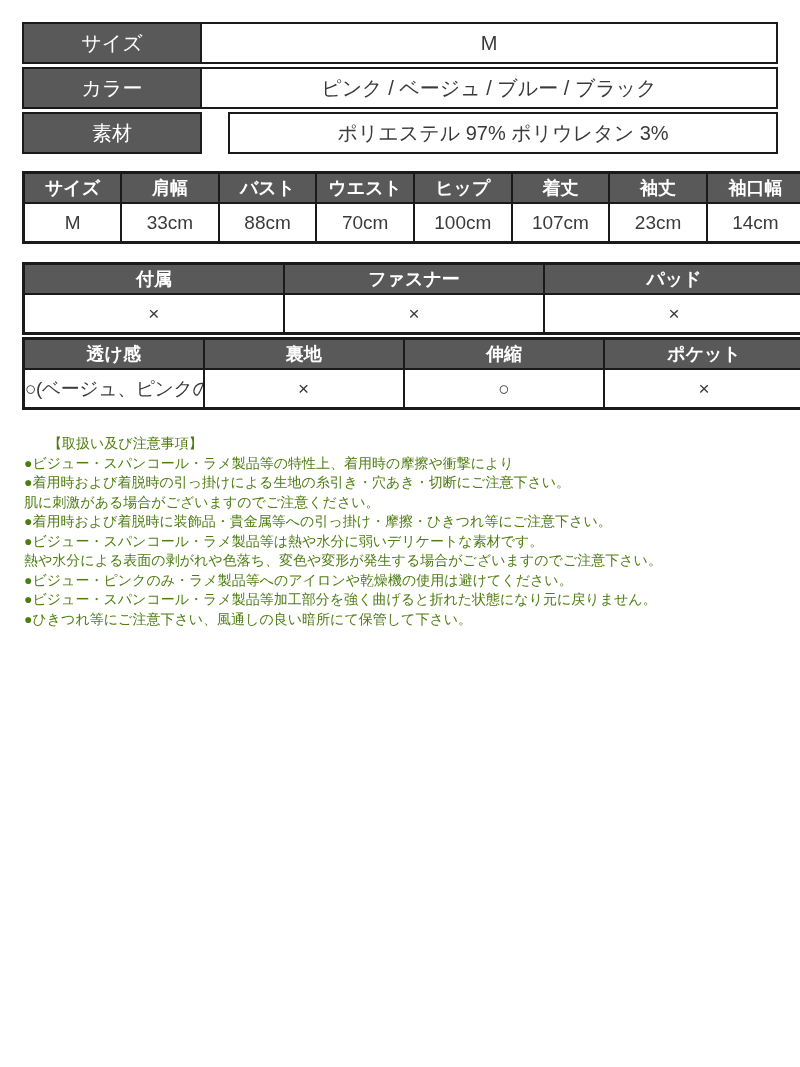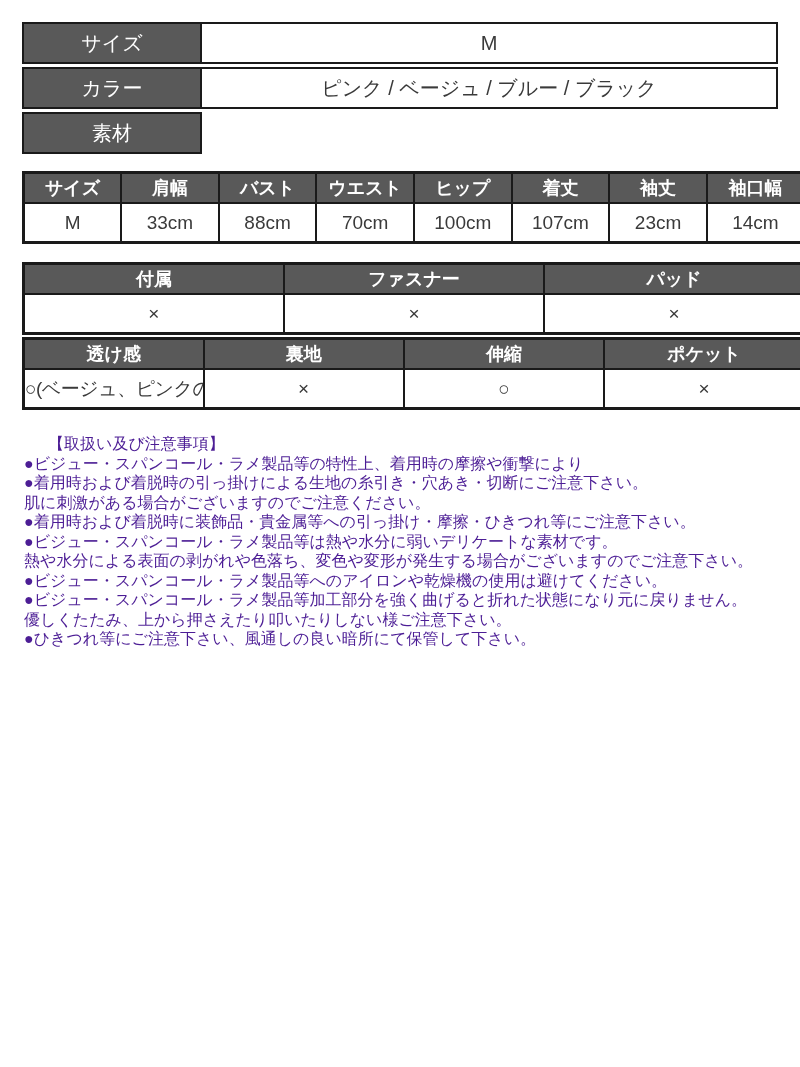--- a/index.html
+++ b/index.html
@@ -80,22 +80,22 @@
   .size-table { margin-bottom: 18px; }
   .feature-table-top { }
   .feature-table-bottom { margin-top: 2px; margin-bottom: 24px; }
   .feature-table-bottom col.first { width: 180px; }
   td.small-note { font-size: 13px; letter-spacing: -0.5px; }
   td.big-circle { font-size: 27px; font-weight: 300; }
   td.cross { font-size: 21px; }
 
   
   .notes {
-    color: #4c1d95;
-    font-size: 16px;
+    color: #4d7c0f;
+    font-size: 14px;
     line-height: 19.5px;
     padding-left: 2px;
   }
   .notes .notes-title { padding-left: 24px; }
   .notes .note-line { }
 </style>
 </head>
 <body>
 
 <div class="page">
@@ -104,20 +104,21 @@
     <div class="spec-row">
       <div class="spec-label">サイズ</div>
       <div class="spec-value">M</div>
     </div>
     <div class="spec-row">
       <div class="spec-label">カラー</div>
       <div class="spec-value">ピンク / ベージュ / ブルー / ブラック</div>
     </div>
     <div class="spec-row">
       <div class="spec-label">素材</div>
+      <div class="spec-value">ポリエステル 97% ポリウレタン 3%</div>
     </div>
   </div>
 
   <table class="grid size-table">
     <tbody>
         <tr>
       <th>サイズ</th>
       <th>肩幅</th>
       <th>バスト</th>
       <th>ウエスト</th>
@@ -178,19 +179,18 @@
     </table>
 
   <div class="notes">
     <div class="notes-title">【取扱い及び注意事項】</div>
     <div class="note-line">●ビジュー・スパンコール・ラメ製品等の特性上、着用時の摩擦や衝撃により</div>
     <div class="note-line">●着用時および着脱時の引っ掛けによる生地の糸引き・穴あき・切断にご注意下さい。</div>
     <div class="note-line">肌に刺激がある場合がございますのでご注意ください。</div>
     <div class="note-line">●着用時および着脱時に装飾品・貴金属等への引っ掛け・摩擦・ひきつれ等にご注意下さい。</div>
     <div class="note-line">●ビジュー・スパンコール・ラメ製品等は熱や水分に弱いデリケートな素材です。</div>
     <div class="note-line">熱や水分による表面の剥がれや色落ち、変色や変形が発生する場合がございますのでご注意下さい。</div>
-    <div class="note-line">●ビジュー・スパンコール・ラメ製品等へのアイロンや乾燥機の使用は避けてください。</div>
+    <div class="note-line">●ビジュー・ピンクのみ・ラメ製品等へのアイロンや乾燥機の使用は避けてください。</div>
     <div class="note-line">●ビジュー・スパンコール・ラメ製品等加工部分を強く曲げると折れた状態になり元に戻りません。</div>
-    <div class="note-line">優しくたたみ、上から押さえたり叩いたりしない様ご注意下さい。</div>
     <div class="note-line">●ひきつれ等にご注意下さい、風通しの良い暗所にて保管して下さい。</div>
   </div>
 
 </div>
 
 </body></html>

